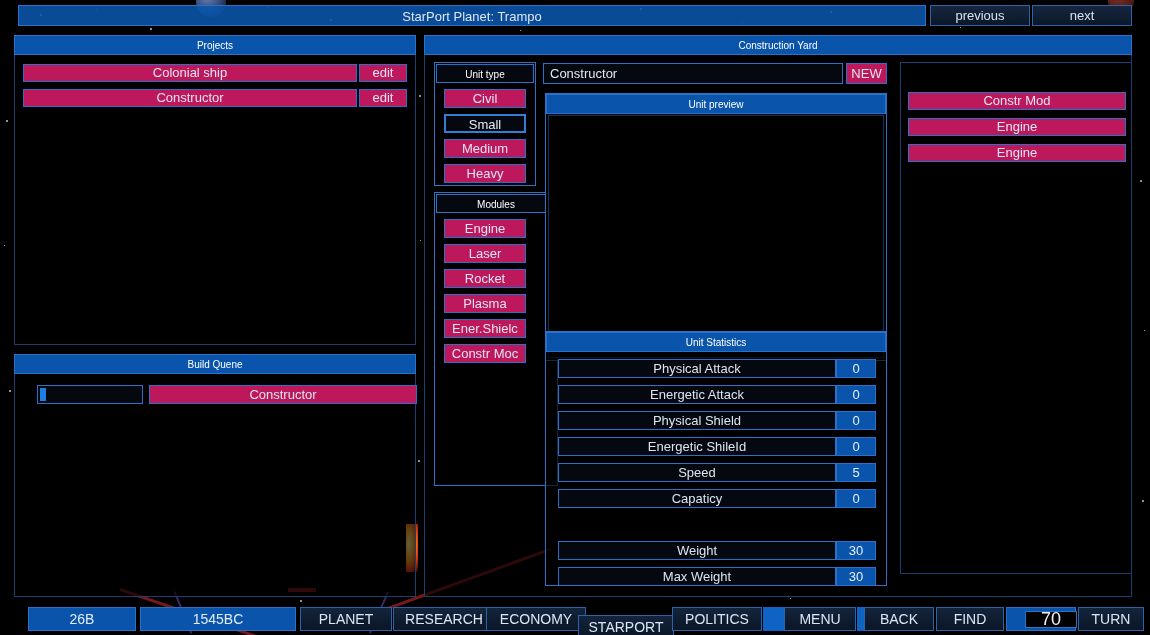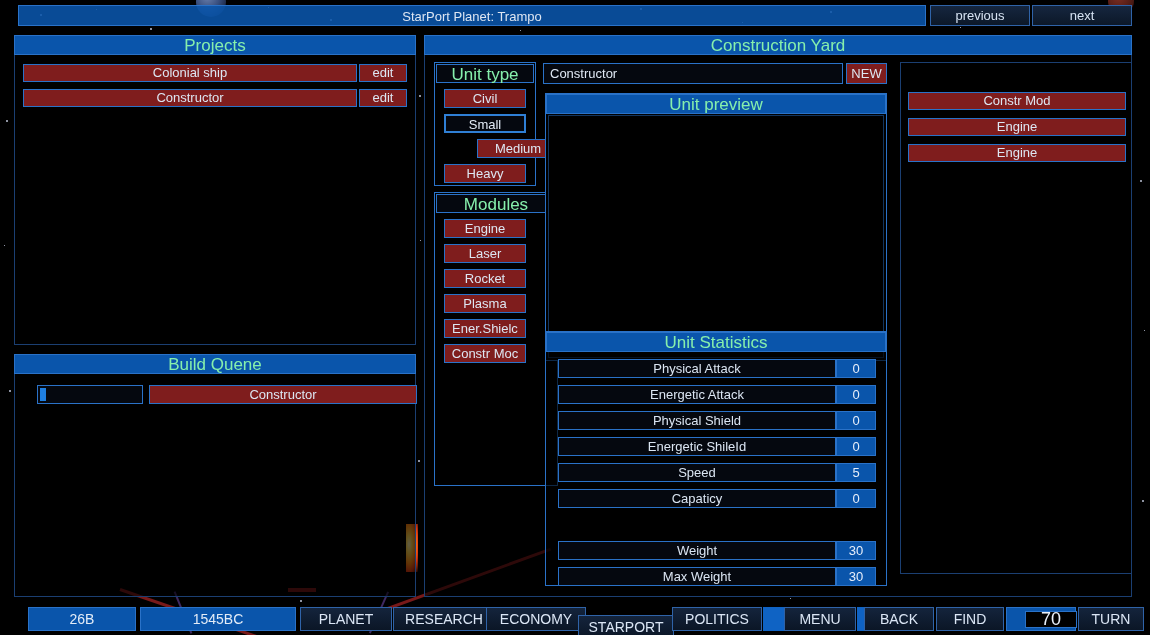--- a/index.html
+++ b/index.html
@@ -27,24 +27,24 @@
     background:radial-gradient(ellipse at 25% 42%,#fff3b0 0%,#ffd24a 22%,#ff8c12 48%,#e03b10 70%,rgba(120,12,4,0) 100%);
     filter:blur(.4px);
   }
   .orbit{position:absolute;height:3px;background:#8d1d1d;opacity:.85;transform-origin:left center;}
   .orbit-v{position:absolute;background:#5a3a8a;opacity:.7;}
 
   
   .panel{position:absolute;border:1px solid #1b3f72;background:rgba(0,0,0,.62);box-sizing:border-box;}
   .pheader{
     position:absolute;left:0;right:0;height:20px;line-height:20px;text-align:center;
-    background:#0a55ab;border:1px solid #2a72c8;box-sizing:border-box;font-size:17px;color:#86efac;
+    background:#0a55ab;border:1px solid #2a72c8;box-sizing:border-box;font-size:10px;color:#ffffff;
   }
   .bluebtn{
-    background:#7f1d1d;border:1px solid #2a72c8;box-sizing:border-box;
+    background:#be185d;border:1px solid #2a72c8;box-sizing:border-box;
     text-align:center;font-size:13px;color:#dde6f2;cursor:pointer;
     white-space:nowrap;overflow:hidden;
   }
   .darkbtn{
     background:linear-gradient(180deg,#16263f 0%,#0c1828 100%);
     border:1px solid #2f63a8;box-sizing:border-box;text-align:center;
     font-size:13px;color:#d6e2f2;cursor:pointer;white-space:nowrap;overflow:hidden;
   }
   .selbtn{
     background:#05080f;border:2px solid #2f7fd4;box-sizing:border-box;
@@ -211,21 +211,21 @@
   <div id="queue-item" class="bluebtn">Constructor</div>
 </div>
 
 <div class="panel" id="yard-panel">
   <div class="pheader" id="yard-header">Construction Yard</div>
 
   <div id="unittype-panel">
     <div class="pheader" id="unittype-header">Unit type</div>
     <div class="ut-btn bluebtn" style="top:26px;">Civil</div>
     <div class="ut-btn selbtn" style="top:51px;">Small</div>
-    <div class="ut-btn bluebtn" style="top:76px;margin-left:33px;">Medium</div>
+    <div class="ut-btn bluebtn" style="top:76px;">Medium</div>
     <div class="ut-btn bluebtn" style="top:101px;">Heavy</div>
   </div>
 
   <div id="modules-panel">
     <div class="pheader" id="modules-header">Modules</div>
     <div class="mod-btn bluebtn" style="top:26px;">Engine</div>
     <div class="mod-btn bluebtn" style="top:51px;">Laser</div>
     <div class="mod-btn bluebtn" style="top:76px;">Rocket</div>
     <div class="mod-btn bluebtn" style="top:101px;">Plasma</div>
     <div class="mod-btn bluebtn" style="top:126px;">Ener.Shielc</div>

